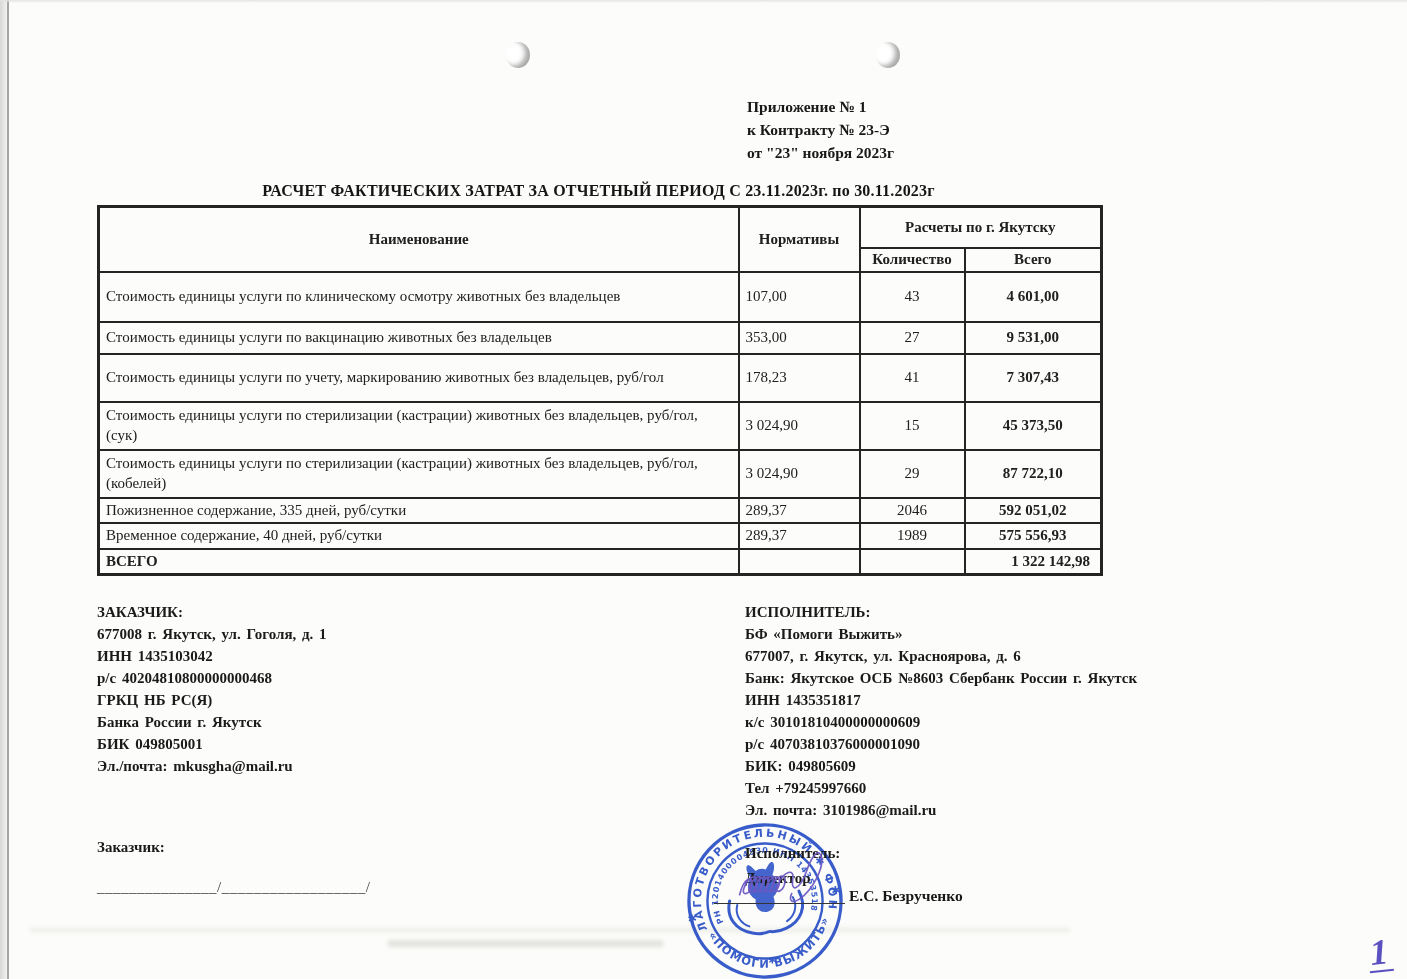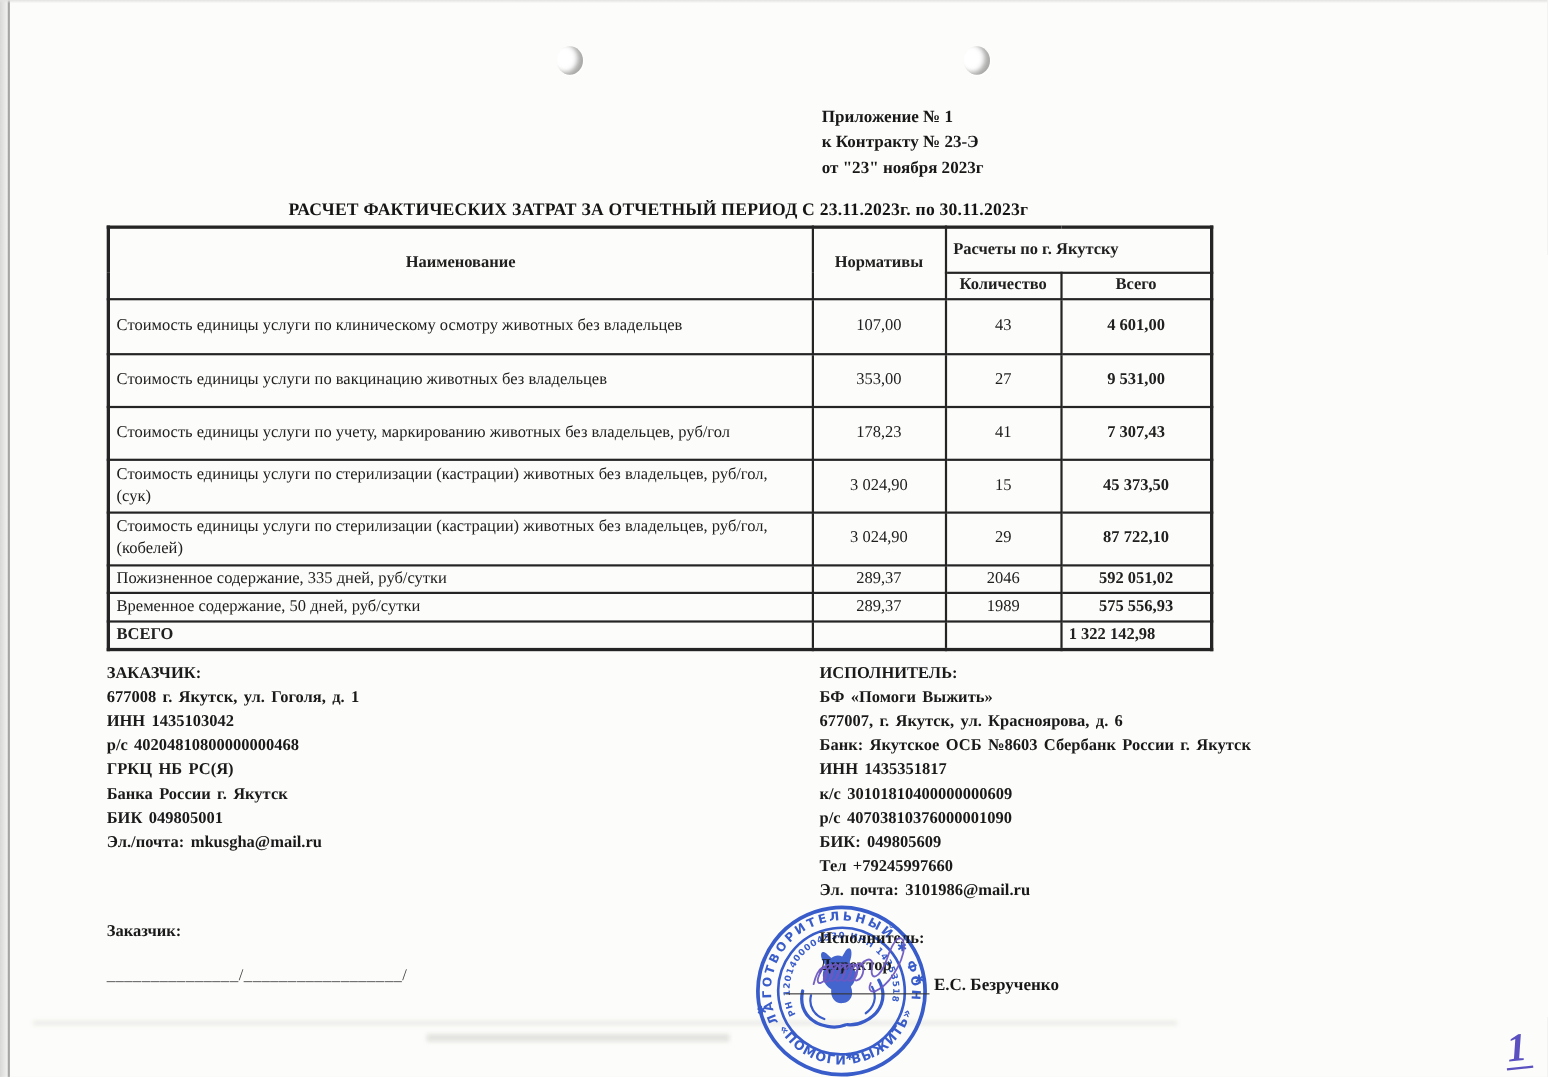--- a/index.html
+++ b/index.html
@@ -24,29 +24,29 @@
   .doc-title{left:97px;top:182px;width:1003px;text-align:center;font-weight:bold;font-size:16px;letter-spacing:.2px;color:#151515;}
   
   table.calc{
     position:absolute;left:97px;top:205px;width:1003px;
     border-collapse:collapse;table-layout:fixed;
     border:3px solid #242424;font-size:15px;color:#202020;
   }
   table.calc th, table.calc td{border:2px solid #242424;vertical-align:middle;padding:2px 6px;}
   th.h-name{text-align:center;font-weight:bold;}
   th.h-norm{text-align:center;font-weight:bold;}
-  th.h-group{text-align:left;font-weight:bold;padding-left:6px;}
+  th.h-group{text-align:center;font-weight:bold;padding-left:6px;}
   th.h-qty{text-align:center;font-weight:bold;padding-left:5px;}
   th.h-total{text-align:center;font-weight:bold;}
   td.c-name{text-align:left;padding-left:7px;line-height:1.3;}
-  td.c-norm{text-align:center;padding-right:12px;border-radius:11px;}
+  td.c-norm{text-align:left;padding-right:12px;border-radius:11px;}
   td.c-qty{text-align:center;}
   td.c-total{text-align:center;font-weight:bold;}
   tr.total-row td.c-name{font-weight:bold;}
-  tr.total-row td.c-total{text-align:left;padding-right:10px;}
+  tr.total-row td.c-total{text-align:right;padding-right:10px;}
   
   .party{font-weight:bold;font-size:15px;line-height:22px;white-space:nowrap;word-spacing:2px;color:#1a1a1a;}
   .party div{height:22px;}
   .sign-label{font-weight:bold;font-size:15px;color:#1a1a1a;}
   .sign-line{font-size:15px;color:#3a3a3a;letter-spacing:.5px;}
   .name-line{left:714px;top:903px;width:131px;height:0;border-top:1.6px solid #343434;}
   .exec-name{left:849px;top:887px;font-weight:bold;font-size:15.5px;color:#171717;}
   .page-num{
     left:1368px;top:934px;font-style:italic;font-weight:bold;font-size:36px;
     color:#5a50c0;transform:rotate(-6deg);line-height:1;
@@ -92,21 +92,21 @@
     <tr style="height:24px">
       <th class="h-qty">Количество</th>
       <th class="h-total">Всего</th>
     </tr>
     <tr style="height:50px">
       <td class="c-name">Стоимость единицы услуги по клиническому осмотру животных без владельцев</td>
       <td class="c-norm">107,00</td>
       <td class="c-qty">43</td>
       <td class="c-total">4 601,00</td>
     </tr>
-    <tr style="height:48px">
+    <tr style="height:32px">
       <td class="c-name">Стоимость единицы услуги по вакцинацию животных без владельцев</td>
       <td class="c-norm">353,00</td>
       <td class="c-qty">27</td>
       <td class="c-total">9 531,00</td>
     </tr>
     <tr style="height:48px">
       <td class="c-name">Стоимость единицы услуги по учету, маркированию животных без владельцев, руб/гол</td>
       <td class="c-norm">178,23</td>
       <td class="c-qty">41</td>
       <td class="c-total">7 307,43</td>
@@ -123,21 +123,21 @@
       <td class="c-qty">29</td>
       <td class="c-total">87 722,10</td>
     </tr>
     <tr style="height:23px">
       <td class="c-name">Пожизненное содержание, 335 дней, руб/сутки</td>
       <td class="c-norm">289,37</td>
       <td class="c-qty">2046</td>
       <td class="c-total">592 051,02</td>
     </tr>
     <tr style="height:22px">
-      <td class="c-name">Временное содержание, 50 дней, руб/сутки</td>
+      <td class="c-name">Временное содержание, 40 дней, руб/сутки</td>
       <td class="c-norm">289,37</td>
       <td class="c-qty">1989</td>
       <td class="c-total">575 556,93</td>
     </tr>
     <tr style="height:23px" class="total-row">
       <td class="c-name">ВСЕГО</td>
       <td></td>
       <td></td>
       <td class="c-total">1 322 142,98</td>
     </tr>

